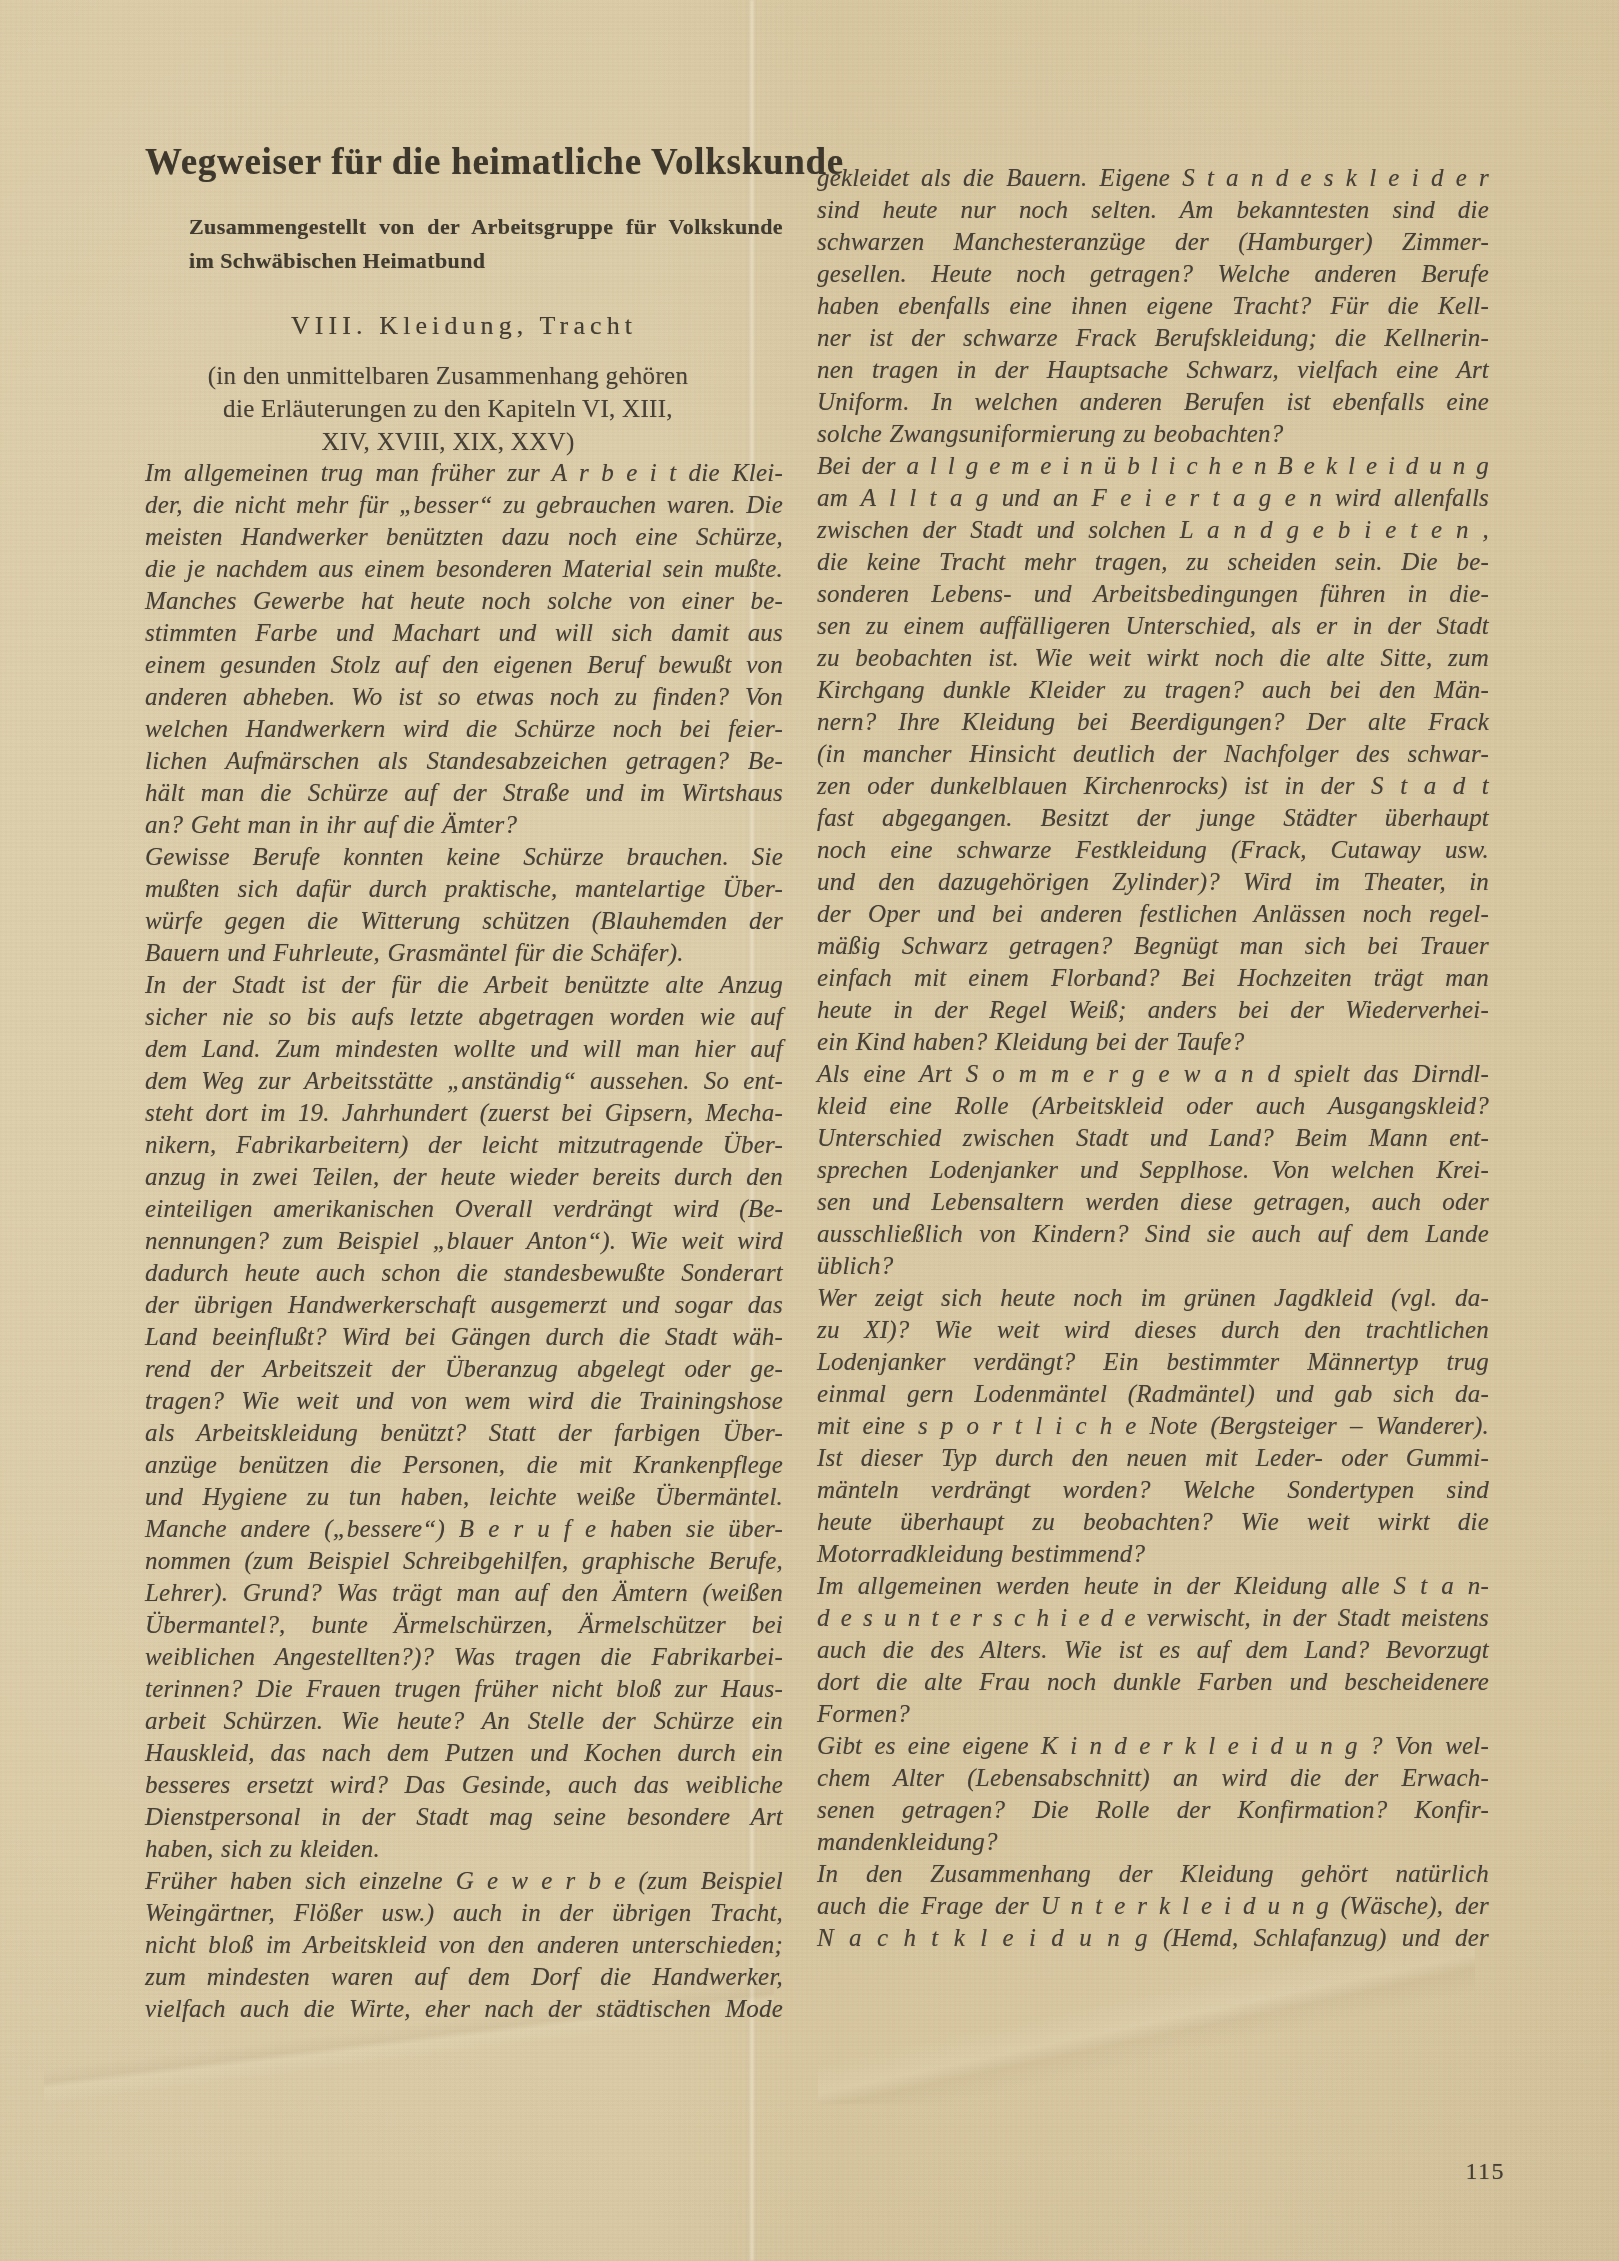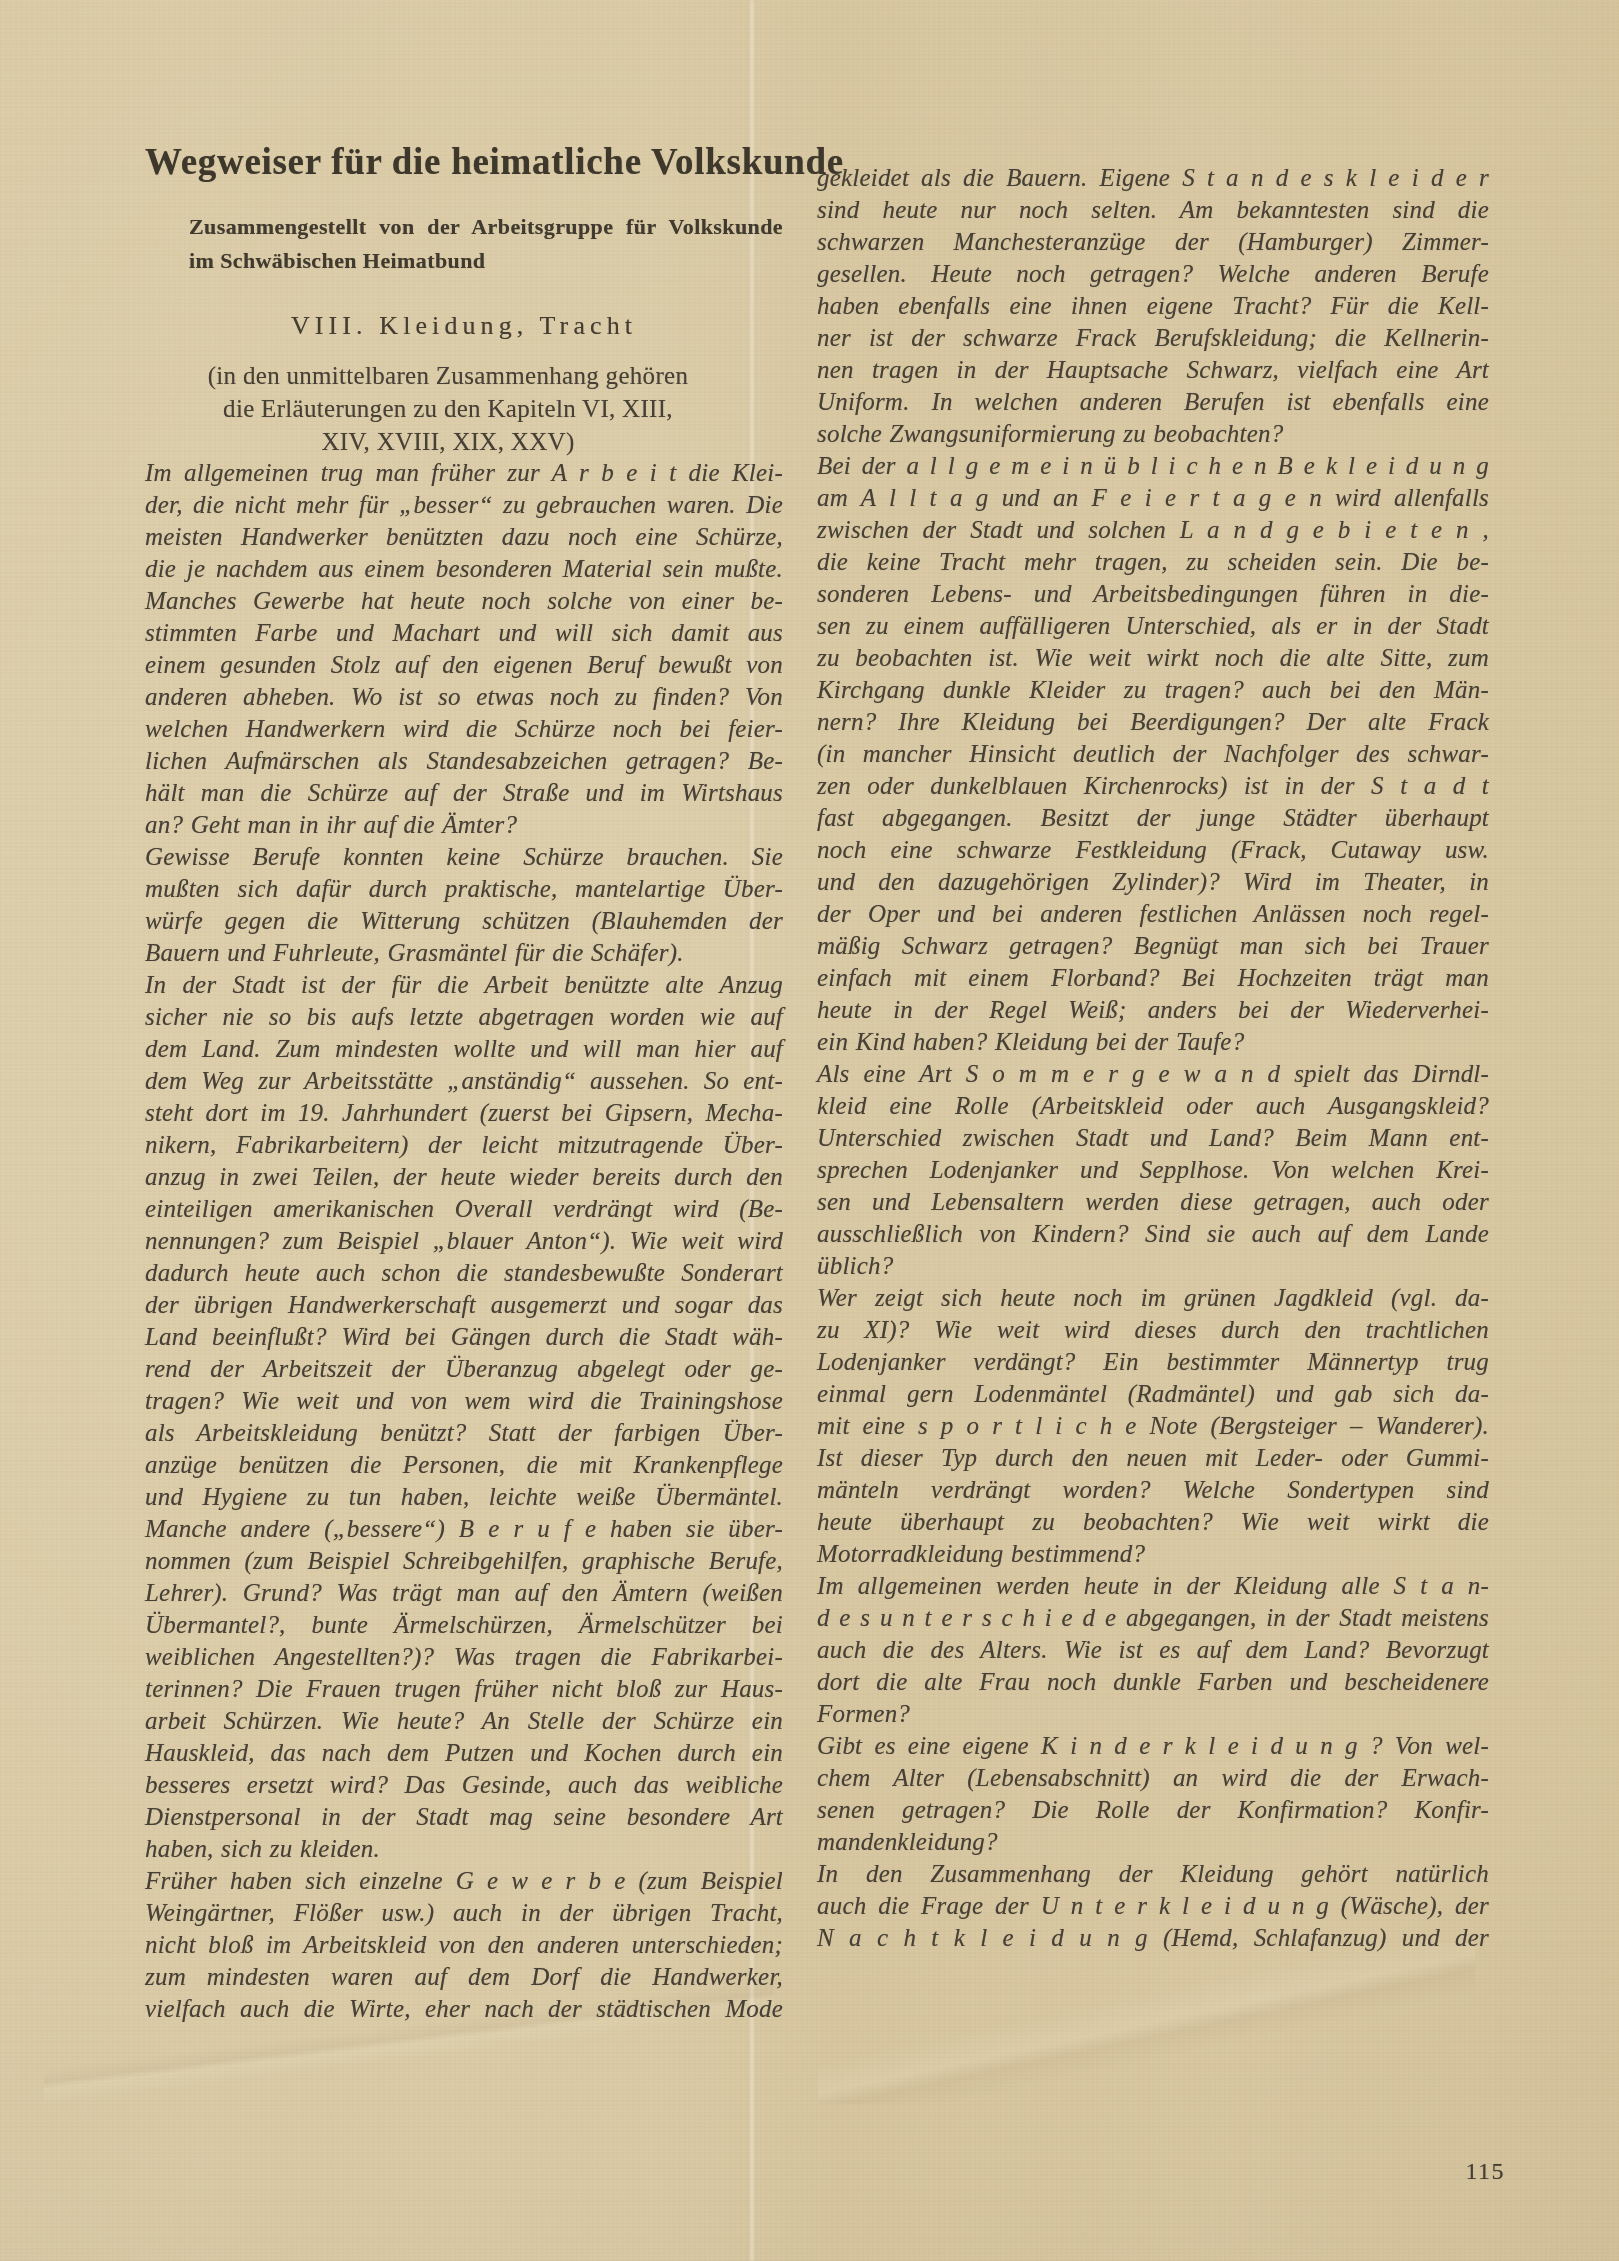--- a/index.html
+++ b/index.html
@@ -203,21 +203,21 @@
       <div class="tline">Wer zeigt sich heute noch im grünen Jagdkleid (vgl. da-</div>
       <div class="tline">zu XI)? Wie weit wird dieses durch den trachtlichen</div>
       <div class="tline">Lodenjanker verdängt? Ein bestimmter Männertyp trug</div>
       <div class="tline">einmal gern Lodenmäntel (Radmäntel) und gab sich da-</div>
       <div class="tline">mit eine s p o r t l i c h e Note (Bergsteiger – Wanderer).</div>
       <div class="tline">Ist dieser Typ durch den neuen mit Leder- oder Gummi-</div>
       <div class="tline">mänteln verdrängt worden?  Welche Sondertypen sind</div>
       <div class="tline">heute überhaupt zu beobachten?  Wie weit wirkt die</div>
       <div class="tline last">Motorradkleidung bestimmend?</div>
       <div class="tline">Im allgemeinen werden heute in der Kleidung alle S t a n-</div>
-      <div class="tline">d e s u n t e r s c h i e d e  abgegangen, in der Stadt meistens</div>
+      <div class="tline">d e s u n t e r s c h i e d e  verwischt, in der Stadt meistens</div>
       <div class="tline">auch die des Alters. Wie ist es auf dem Land? Bevorzugt</div>
       <div class="tline">dort die alte Frau noch dunkle Farben und bescheidenere</div>
       <div class="tline last">Formen?</div>
       <div class="tline">Gibt es eine eigene  K i n d e r k l e i d u n g ?  Von wel-</div>
       <div class="tline">chem Alter (Lebensabschnitt) an wird die der Erwach-</div>
       <div class="tline">senen getragen? Die Rolle der Konfirmation? Konfir-</div>
       <div class="tline last">mandenkleidung?</div>
       <div class="tline">In den Zusammenhang der Kleidung gehört natürlich</div>
       <div class="tline">auch die Frage der U n t e r k l e i d u n g (Wäsche), der</div>
       <div class="tline">N a c h t k l e i d u n g  (Hemd, Schlafanzug) und der</div>

